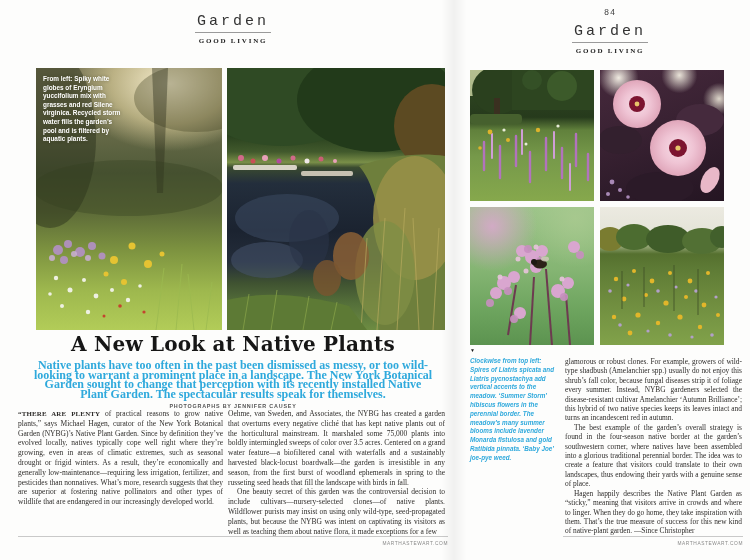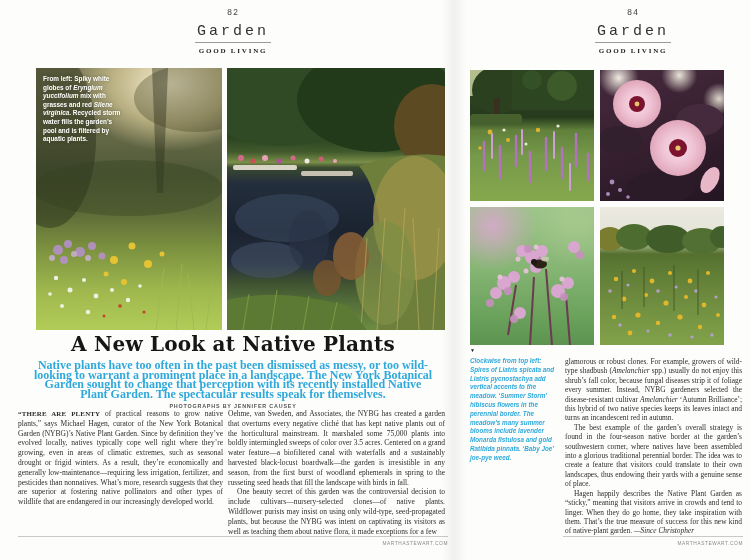--- a/index.html
+++ b/index.html
@@ -8,21 +8,21 @@
   .spread { position:relative; width:750px; height:560px; background:#fdfdfc; overflow:hidden; }
   .gutter { position:absolute; left:441px; top:0; width:26px; height:560px;
             background:linear-gradient(90deg, rgba(0,0,0,0) 0%, rgba(0,0,0,0.05) 50%, rgba(0,0,0,0) 100%); }
 
   
   .page-header { position:absolute; top:8px; text-align:center; color:#3c3c3c; }
   .page-header .folio { font-family:"Liberation Mono", monospace; font-size:8.5px; letter-spacing:1px; color:#444; }
   .page-header .section { font-family:"Liberation Mono", monospace; font-size:15px; letter-spacing:3px; color:#333; margin-top:5px; display:inline-block; padding:0 2px 2px 2px; border-bottom:1px solid #9a9a9a; }
   .page-header .eyebrow { font-family:"Liberation Serif", serif; font-weight:bold; font-size:7px; letter-spacing:1.8px; color:#222; margin-top:4px; }
   .hdr-left { left:18px; width:430px; }
-  .hdr-right { left:518px; width:230px;text-align:center; }
+  .hdr-right { left:495px; width:230px;text-align:center; }
 
   
   .photo { position:absolute; overflow:hidden; }
   .photo svg { position:absolute; left:0; top:0; width:100%; height:100%; }
 
   .photo-misty { left:36px; top:68px; width:186px; height:262px;
     background:
       radial-gradient(ellipse 130px 90px at 72% 6%, rgba(255,246,215,0.95) 0%, rgba(240,224,170,0.55) 45%, rgba(240,224,170,0) 75%),
       linear-gradient(180deg, #7d7a58 0%, #6a6c4a 22%, #4f5a38 40%, #5d6b38 55%, #7e9440 70%, #9eb84e 85%, #b2cc58 100%);
   }
@@ -64,21 +64,21 @@
             letter-spacing:0.8px; color:#555; }
 
   
   .bodycol { position:absolute; font-family:"Liberation Serif", serif; font-size:7.5px; line-height:9.8px;
              color:#2e2c2a; text-align:justify; }
   .bodycol p + p { text-indent:9px; }
   .col-a { left:18px;  top:409px; width:205px; }
   .col-b { left:228px; top:409px; width:217px; }
   .col-c { left:565px; top:357px; width:177px; font-size:7.4px; line-height:9.4px; }
   .seg-lead { font-weight:bold; font-size:6.9px; letter-spacing:0.2px; }
-  .seg-i { font-style:italic; }
+  .seg-i { }
 
   
   .caption-block { position:absolute; left:470px; top:348px; width:92px; }
   .caption-marker { font-size:5px; color:#1a1a1a; line-height:6px; }
   .blue-caption { margin-top:3px; font-family:"Liberation Sans", sans-serif; font-weight:bold; font-style:italic;
                   font-size:6.3px; line-height:8.8px; }
 
   
   .footer-rule { position:absolute; height:1px; background:#c9c9c9; }
   .rule-left  { left:18px;  top:536px; width:430px; }
@@ -87,21 +87,20 @@
                 letter-spacing:0.6px; color:#8a8a8a; text-align:right; }
   .url-left  { left:18px;  top:541px; width:430px; }
   .url-right { left:563px; top:541px; width:180px; }
 </style>
 </head>
 <body>
 
 <div class="spread">
 
   <div class="page-header hdr-left">
-    <div class="folio">82</div>
     <div><span class="section">Garden</span></div>
     <div class="eyebrow">GOOD LIVING</div>
   </div>
 
   <div class="photo photo-misty">
     <svg viewBox="0 0 186 262" preserveAspectRatio="none">
       <ellipse cx="14" cy="70" rx="46" ry="90" fill="rgba(38,44,24,0.45)"></ellipse>
       <ellipse cx="160" cy="30" rx="62" ry="34" fill="rgba(66,66,34,0.35)"></ellipse>
       <path d="M116,0 L132,0 L127,125 L121,125 Z" fill="rgba(44,46,26,0.42)"></path>
       <ellipse cx="92" cy="120" rx="95" ry="28" fill="rgba(52,62,32,0.35)"></ellipse>
@@ -378,20 +377,20 @@
   </div>
 
   <div class="caption-block">
     <div class="caption-marker">▼</div>
     <div class="blue-caption accent-text" style="color: rgb(47, 169, 220);"><span>Clockwise from top left: Spires of </span><span class="seg-i">Liatris spicata</span><span> and </span><span class="seg-i">Liatris pycnostachya</span><span> add vertical accents to the meadow. ‘Summer Storm’ hibiscus flowers in the perennial border. The meadow’s many summer blooms include lavender </span><span class="seg-i">Monarda fistulosa</span><span> and gold </span><span class="seg-i">Ratibida pinnata</span><span>. ‘Baby Joe’ joe-pye weed.</span></div>
   </div>
 
   <div class="bodycol col-c">
     <p><span>glamorous or robust clones. For example, growers of wild-type shadbush (</span><span class="seg-i">Amelanchier</span><span> spp.) usually do not enjoy this shrub’s fall color, because fungal diseases strip it of foliage every summer. Instead, NYBG gardeners selected the disease-resistant cultivar </span><span class="seg-i">Amelanchier</span><span> ‘Autumn Brilliance’; this hybrid of two native species keeps its leaves intact and turns an incandescent red in autumn.</span></p>
     <p><span>The best example of the garden’s overall strategy is found in the four-season native border at the garden’s southwestern corner, where natives have been assembled into a glorious traditional perennial border. The idea was to create a feature that visitors could translate to their own landscapes, thus endowing their yards with a genuine sense of place.</span></p>
-    <p><span>Hagen happily describes the Native Plant Garden as “sticky,” meaning that visitors arrive in crowds and tend to linger. When they do go home, they take inspiration with them. That’s the true measure of success for this new kind of native-plant garden. </span><span class="seg-i">—Since Christopher</span></p>
+    <p><span>Hagen happily describes the Native Plant Garden as “sticky,” meaning that visitors arrive in crowds and where to linger. When they do go home, they take inspiration with them. That’s the true measure of success for this new kind of native-plant garden. </span><span class="seg-i">—Since Christopher</span></p>
   </div>
 
   <div class="footer-rule rule-right"></div>
   <div class="footer-url url-right">MARTHASTEWART.COM</div>
 
   <div class="gutter"></div>
 </div>
 
 </body></html>

